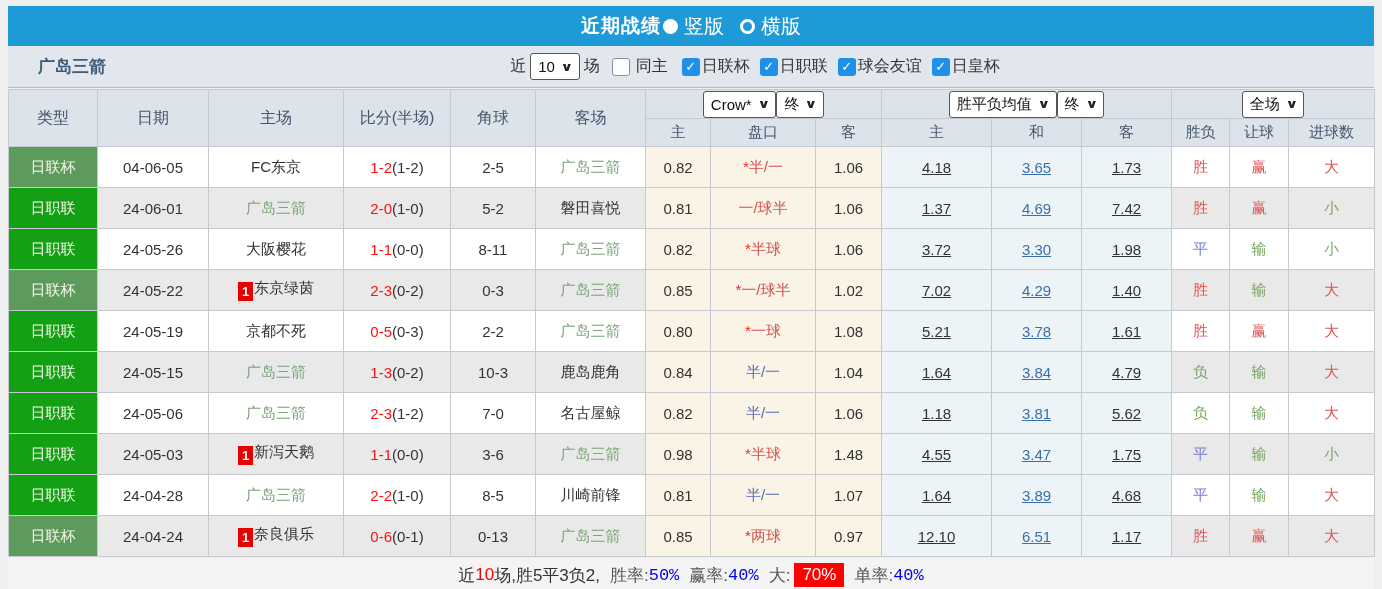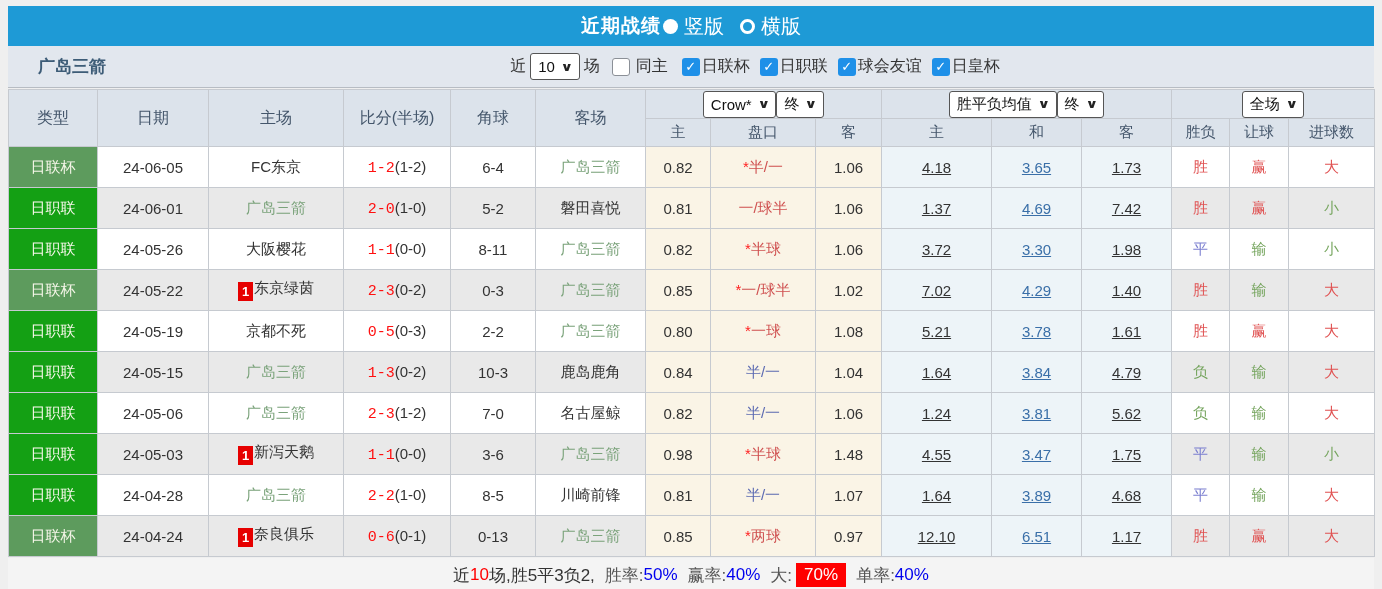--- a/index.html
+++ b/index.html
@@ -73,36 +73,36 @@
   .grid tbody td.bluecol { background:#edf4f8 !important;text-decoration:underline; }
   td.type { color:#f7f7ea; font-size:15px; }
   td.type-cup { background:#5d9b5d !important; }
   td.type-league { background:#14a014 !important; }
   .green-team { color:#7ba37b; }
   .badge {
     display:inline-block; background:#e60000; color:#fff; font-size:13px;
     font-weight:bold; width:15px; height:19px; line-height:19px;
     margin-right:1px; vertical-align:-3px;
   }
-  .ft { color:#ff1010;font-family:Liberation Mono, monospace; }
+  .ft { color:#ff1010; }
   .ht { color:#333; }
   td.avg-draw { color:#3a6fa8; }
   .hc-red .handicap-text { color:#cf5050; }
   .hc-blue .handicap-text { color:#5b6ab2; }
   .star { color:#ff2020; }
   .c-red { color:#e05353; }
   .c-green { color:#74a45c; }
   .c-blue { color:#7b7fd0; }
   
   .footer {
     height:34px; margin:0 8px; display:flex; align-items:center; justify-content:center;
     font-size:17px; color:#333; background:#f4f4f4;
   }
   .footer .gray { color:#555; margin-left:10px; }
-  .footer .blue { color:#0000ee; }
+  .footer .blue { color:#0000ee;font-family:Liberation Mono, monospace; }
   .footer .red  { color:#ff0000; }
   .footer .bigpct {
     background:#ff0000; color:#fff; padding:2px 8px; margin-left:4px;
   }
 </style>
 </head>
 <body>
 
 <div class="titlebar">
   <span class="title">近期战绩</span>
@@ -211,24 +211,24 @@
       <th>和</th>
       <th>客</th>
       <th>胜负</th>
       <th>让球</th>
       <th>进球数</th>
     </tr>
   </thead>
   <tbody id="rows">
       <tr class="odd">
         <td class="type type-cup">日联杯</td>
-        <td>24-06-05</td>
+        <td>04-06-05</td>
         <td><span>FC东京</span></td>
         <td><span class="ft">1-2</span><span class="ht">(1-2)</span></td>
-        <td>6-4</td>
+        <td>2-5</td>
         <td><span class="green-team">广岛三箭</span></td>
         <td class="cream">0.82</td>
         <td class="cream hc-red"><span class="star">*</span><span class="handicap-text">半/一</span></td>
         <td class="cream">1.06</td>
         <td class="bluecol">4.18</td>
         <td class="bluecol avg-draw">3.65</td>
         <td class="bluecol">1.73</td>
         <td class="c-red">胜</td>
         <td class="c-red">赢</td>
         <td class="c-red">大</td>
@@ -321,21 +321,21 @@
       <tr class="odd">
         <td class="type type-league">日职联</td>
         <td>24-05-06</td>
         <td><span class="green-team">广岛三箭</span></td>
         <td><span class="ft">2-3</span><span class="ht">(1-2)</span></td>
         <td>7-0</td>
         <td><span>名古屋鲸</span></td>
         <td class="cream">0.82</td>
         <td class="cream hc-blue"><span class="handicap-text">半/一</span></td>
         <td class="cream">1.06</td>
-        <td class="bluecol">1.24</td>
+        <td class="bluecol">1.18</td>
         <td class="bluecol avg-draw">3.81</td>
         <td class="bluecol">5.62</td>
         <td class="c-green">负</td>
         <td class="c-green">输</td>
         <td class="c-red">大</td>
       </tr>
       <tr class="even">
         <td class="type type-league">日职联</td>
         <td>24-05-03</td>
         <td><span class="badge">1</span><span>新泻天鹅</span></td>

